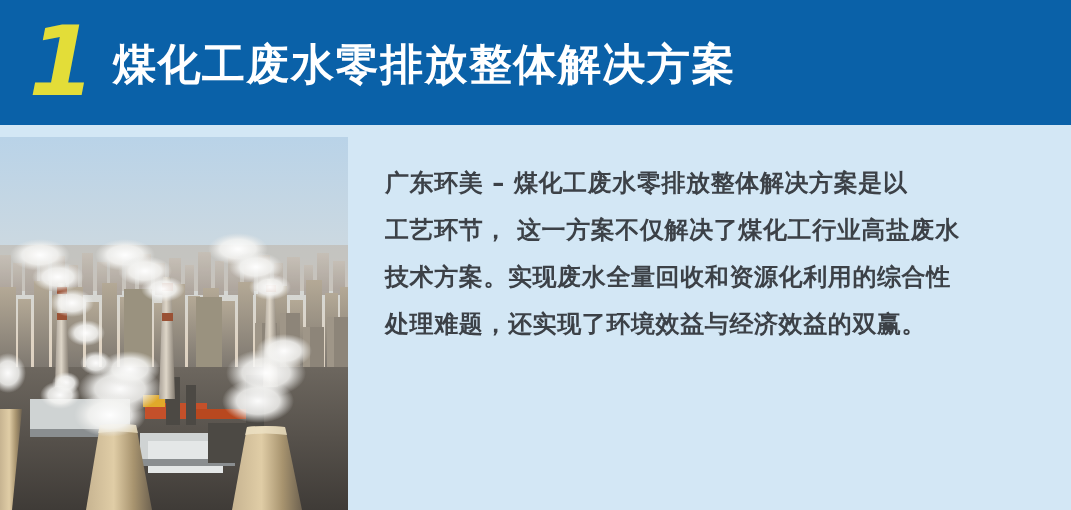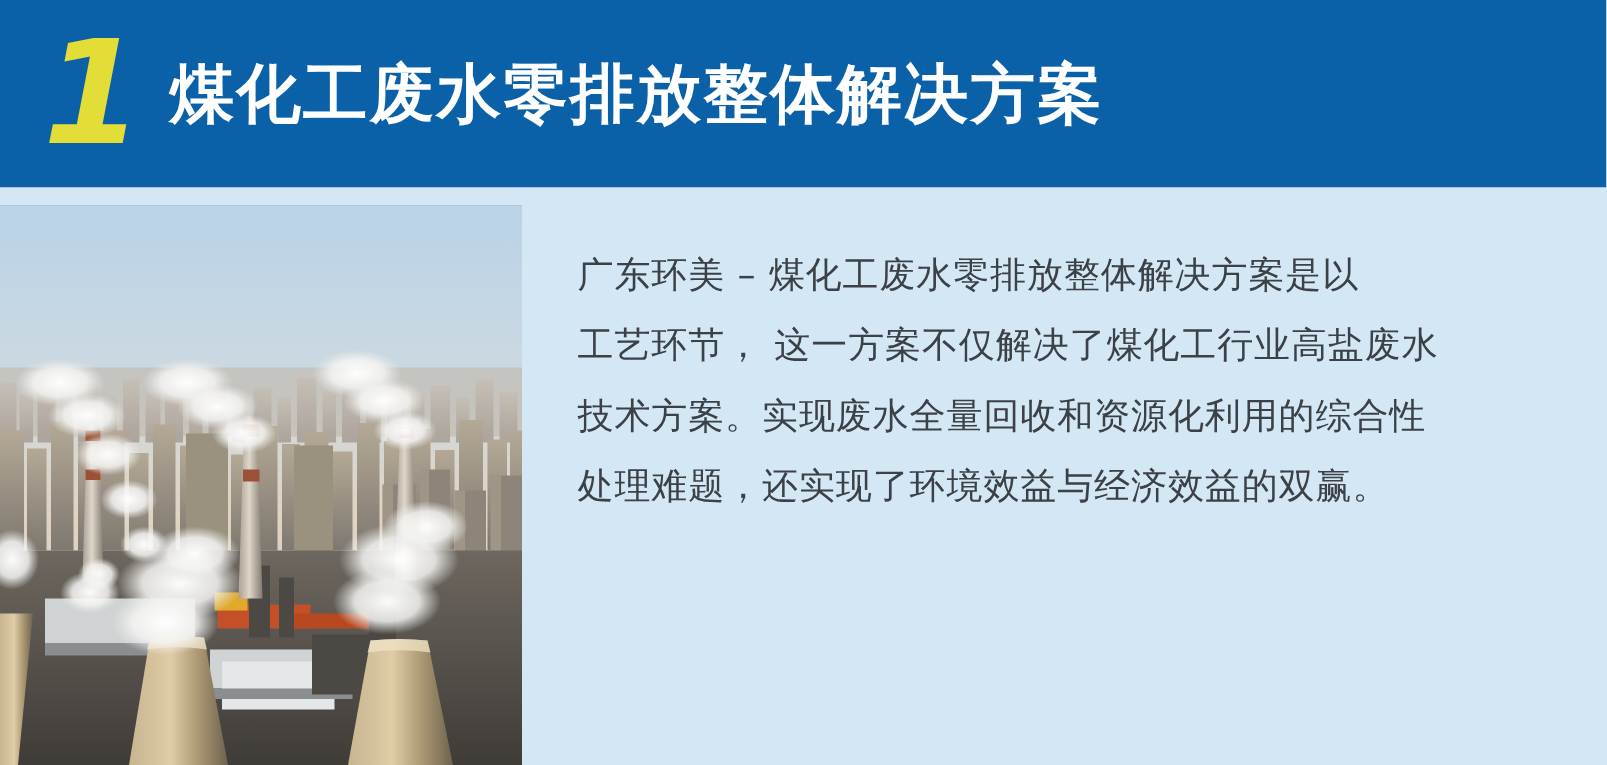--- a/index.html
+++ b/index.html
@@ -53,31 +53,32 @@
   .header-title {
     position: absolute;
     left: 113px;
     top: 36px;
     color: #ffffff;
     font-size: 43px;
     font-weight: bold;
     letter-spacing: 1.5px;
     line-height: 56px;
     white-space: nowrap;
-    font-family: Liberation Serif, serif;
+    font-family: Liberation Sans, sans-serif;
   }
 
   
   .content {
     position: absolute;
     left: 0;
     top: 125px;
     width: 1071px;
     height: 385px;
     background: #d3e7f5;
+    font-weight: bold;
   }
 
   
   .photo {
     position: absolute;
     left: 0;
     top: 12px;
     width: 348px;
     height: 373px;
     overflow: hidden;

